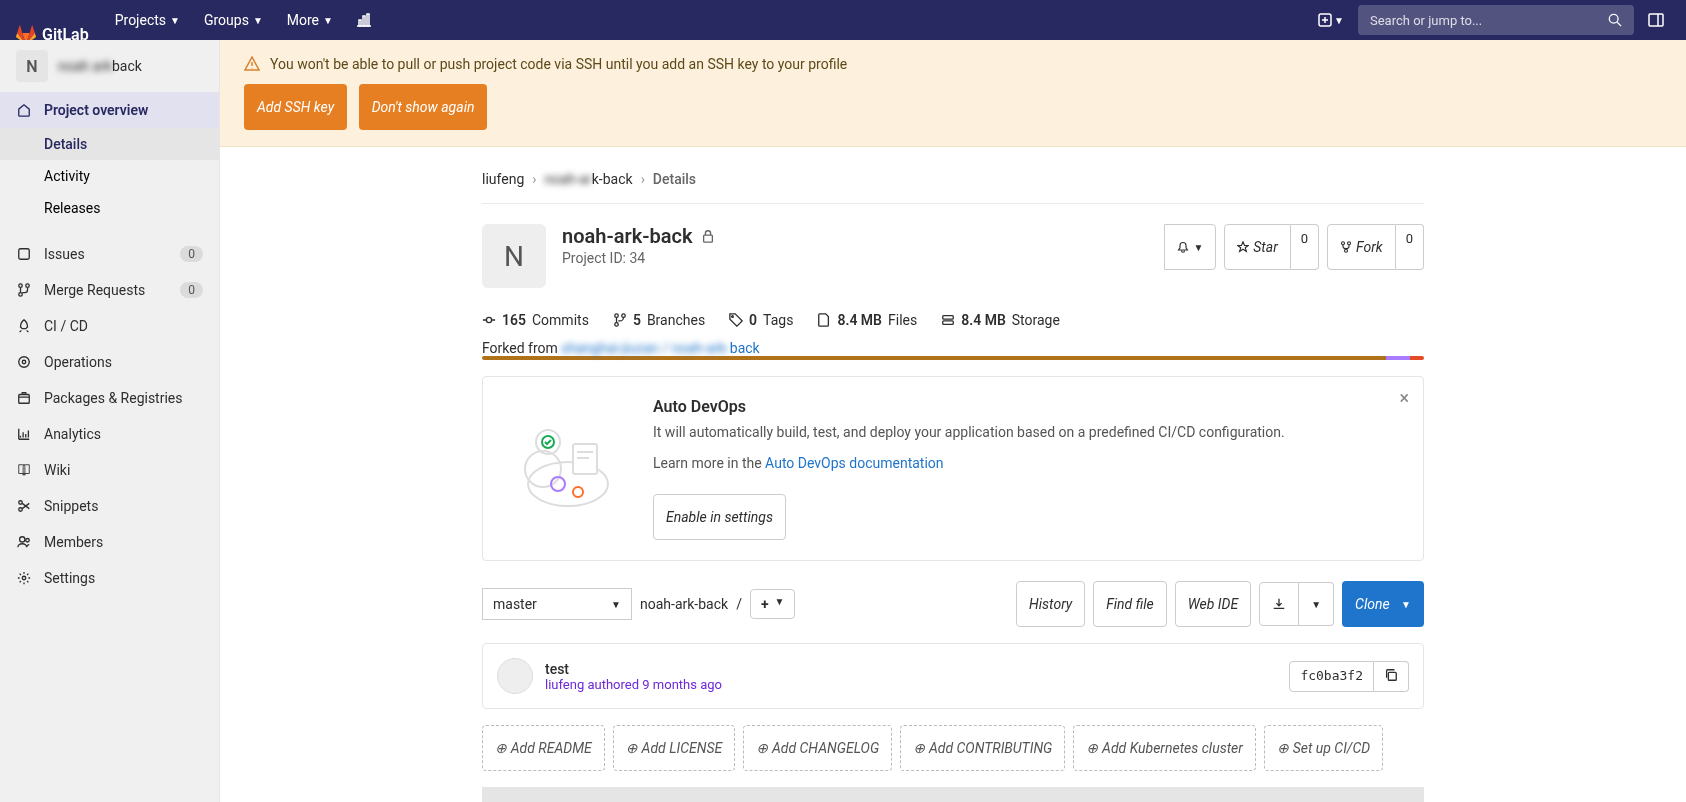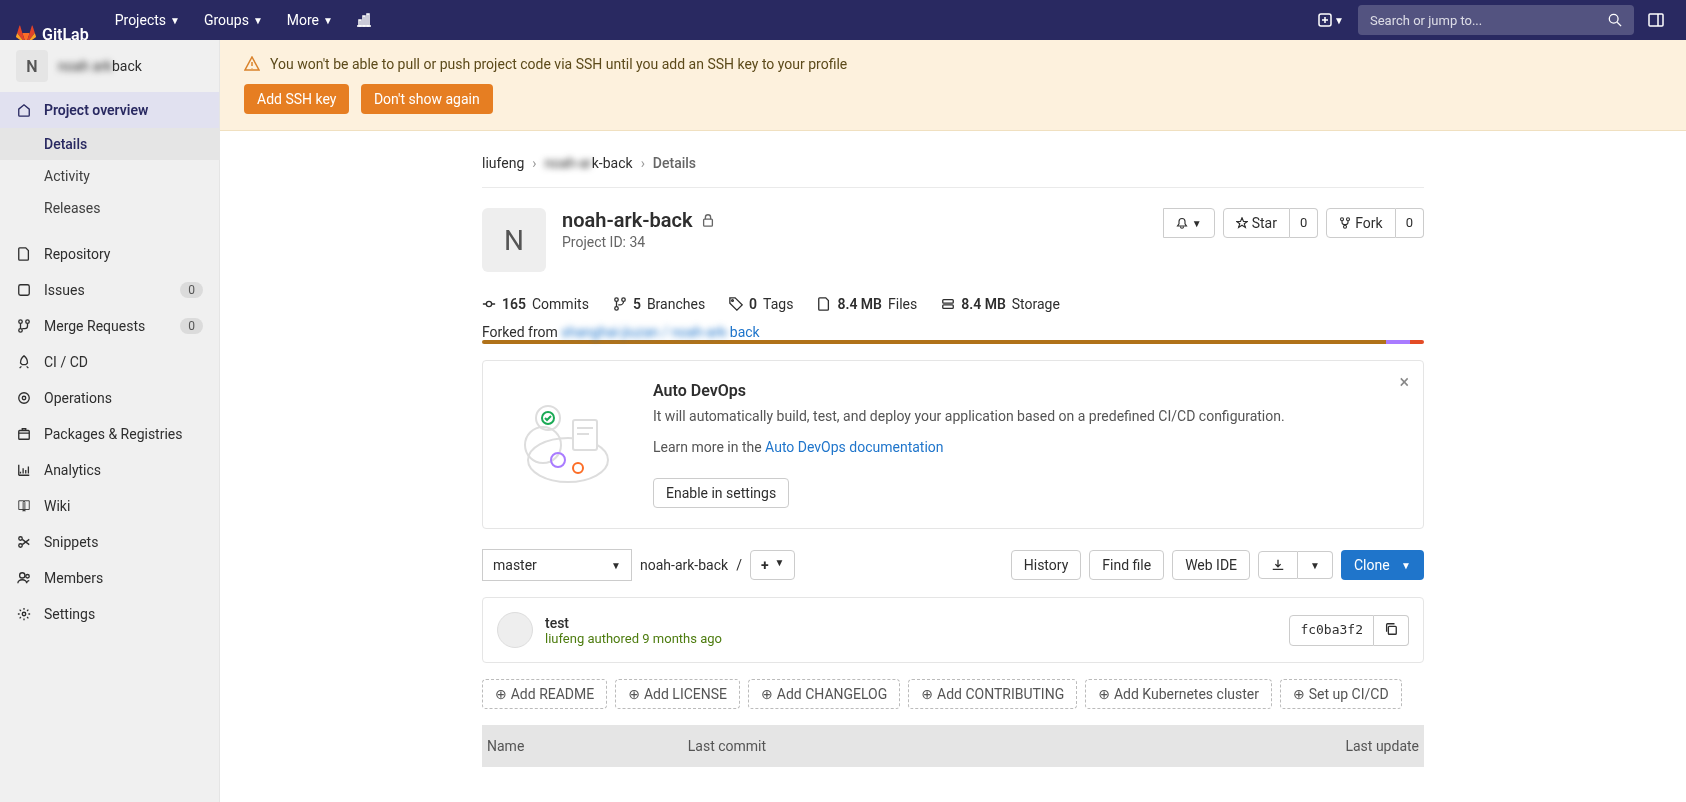--- a/index.html
+++ b/index.html
@@ -20,29 +20,29 @@
 
 .layout { display: flex; }
 .sidebar { width: 220px; background: #f0f0f0; border-right: 1px solid #e5e5e5; min-height: calc(100vh - 40px); }
 .project-header { display: flex; align-items: center; padding: 10px 16px; gap: 10px; }
 .project-avatar { width: 32px; height: 32px; background: #e5e5e5; border-radius: 4px; display: flex; align-items: center; justify-content: center; font-weight: 600; font-size: 16px; color: #555; }
 .project-name { font-size: 14px; color: #2e2e2e; }
 .blur { filter: blur(3px); }
 .sidebar-item { display: flex; align-items: center; padding: 10px 16px; gap: 12px; cursor: pointer; color: #2e2e2e; }
 .sidebar-item.active { background: #e1e1f0; color: #292961; font-weight: 600; }
 .sidebar-item .icon { width: 16px; display: flex; justify-content: center; }
-.sidebar-subitem { padding: 8px 16px 8px 44px; cursor: pointer; color: #404040; }
+.sidebar-subitem { padding: 8px 16px 8px 44px; cursor: pointer; color: #000000; }
 .sidebar-subitem.active { background: #e5e5e5; color: #292961; font-weight: 500; }
 .badge { margin-left: auto; background: #dbdbdb; border-radius: 10px; padding: 1px 8px; font-size: 12px; color: #555; }
 
 
 .main { flex: 1; }
 .alert { background: #fdf1dd; padding: 16px 24px; border-bottom: 1px solid #f0e0c0; }
 .alert-text { display: flex; align-items: center; gap: 10px; color: #5c4a1a; margin-bottom: 12px; }
-.btn { border: 1px solid transparent; border-radius: 4px; padding: 6px 12px; font-size: 14px; cursor: pointer; display: inline-flex; align-items: center; gap: 4px; }
+.btn { border: 1px solid transparent; border-radius: 4px; padding: 14px 12px; font-size: 14px; cursor: pointer; display: inline-flex; align-items: center; gap: 4px; font-style: italic; }
 .btn-orange { background: #e67e22; color: #fff; }
 .btn-white { background: #fff; border-color: #ccc; color: #2e2e2e; }
 .btn-blue { background: #1f75cb; color: #fff; }
 .btn-dashed { background: #fff; border: 1px dashed #bbb; color: #555; }
 
 .content { max-width: 990px; margin: 0 auto; padding: 16px 24px; }
 .breadcrumb { display: flex; align-items: center; gap: 8px; font-size: 14px; color: #666; padding: 8px 0 16px; border-bottom: 1px solid #eaeaea; }
 .breadcrumb a { color: #2e2e2e; text-decoration: none; }
 .breadcrumb .sep { color: #999; }
 
@@ -77,21 +77,21 @@
 
 .toolbar { display: flex; justify-content: space-between; gap: 8px; margin-bottom: 16px; flex-wrap: wrap; }
 .toolbar-left, .toolbar-right { display: flex; gap: 8px; align-items: center; }
 .select { border: 1px solid #ccc; border-radius: 0; padding: 7px 10px; display: flex; align-items: center; gap: 30px; background: #fff; cursor: pointer; min-width: 150px; justify-content: space-between; }
 .path-crumb { display: flex; align-items: center; gap: 8px; font-size: 14px; }
 .path-crumb .plus-box { border: 1px solid #ccc; border-radius: 4px; padding: 6px 10px; display: flex; gap: 6px; cursor: pointer; }
 
 .commit-box { border: 1px solid #e5e5e5; border-radius: 4px; padding: 14px; display: flex; align-items: center; gap: 12px; margin-bottom: 16px; }
 .avatar-circle { width: 36px; height: 36px; border-radius: 50%; background: #eee; border: 1px solid #ddd; }
 .commit-info .title { font-weight: 500; }
-.commit-info .meta { color: #4d7c0f; font-size: 13px; }
+.commit-info .meta { color: #6d28d9; font-size: 13px; }
 .commit-sha { margin-left: auto; display: flex; gap: 0; }
 .sha-box { border: 1px solid #ccc; padding: 6px 10px; font-family: monospace; font-size: 13px; border-radius: 4px 0 0 4px; }
 .copy-box { border: 1px solid #ccc; border-left: 0; padding: 6px 10px; border-radius: 0 4px 4px 0; cursor: pointer; }
 
 .add-files { display: flex; gap: 8px; flex-wrap: wrap; margin-bottom: 16px; }
 
 .file-table { width: 100%; border: 1px solid #e5e5e5; border-collapse: collapse; }
 .file-table th { text-align: left; padding: 12px 4px; background: #e5e5e5; border-bottom: 1px solid #e5e5e5; font-weight: 400; color: #555; }
 .file-table th:last-child { text-align: right; }
 
@@ -175,28 +175,20 @@
           </svg>
         </span>
       <span>Project overview</span>
     </div>
     <div class="sidebar-subitem active">Details</div>
     <div class="sidebar-subitem">Activity</div>
     <div class="sidebar-subitem">Releases</div>
 
     <div style="height:12px"></div>
 
-    <div class="sidebar-item">
-      <span class="icon">
-          <svg width="14" height="14" viewBox="0 0 16 16" fill="none" stroke="currentColor" stroke-width="1.5">
-            <path d="M3 1h7l3 3v10a1 1 0 01-1 1H3a1 1 0 01-1-1V2a1 1 0 011-1z"></path>
-          </svg>
-        </span>
-      <span>Repository</span>
-    </div>
     <div class="sidebar-item">
       <span class="icon">
           <svg width="14" height="14" viewBox="0 0 16 16" fill="none" stroke="currentColor" stroke-width="1.5">
             <rect x="2" y="2" width="12" height="12" rx="2"></rect>
           </svg>
         </span>
       <span>Issues</span>
       <span class="badge">0</span>
     </div>
     <div class="sidebar-item">

